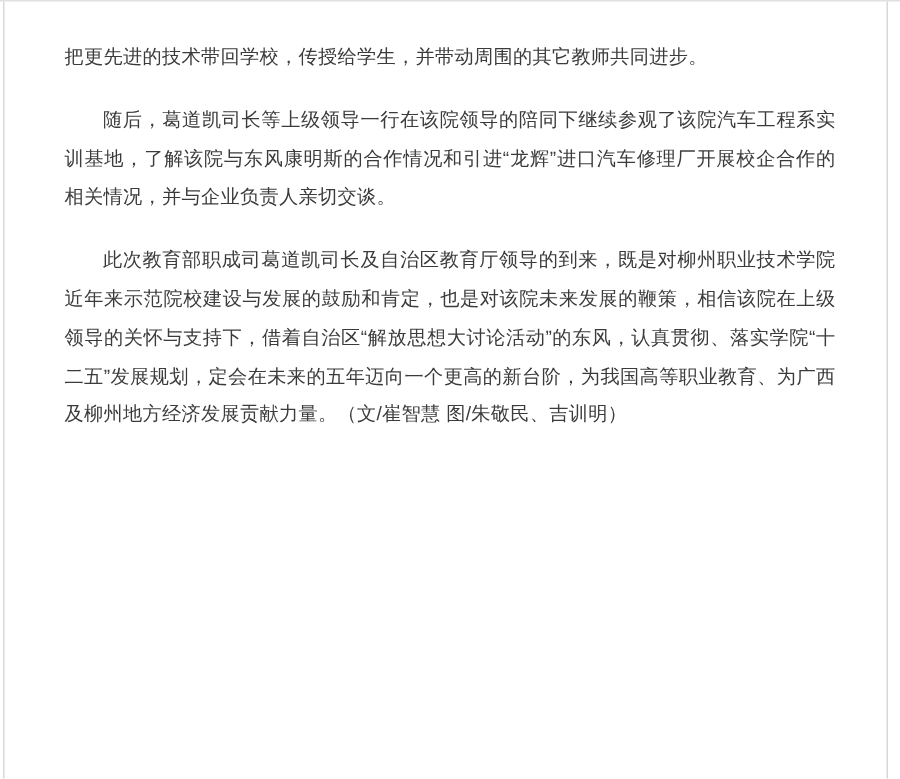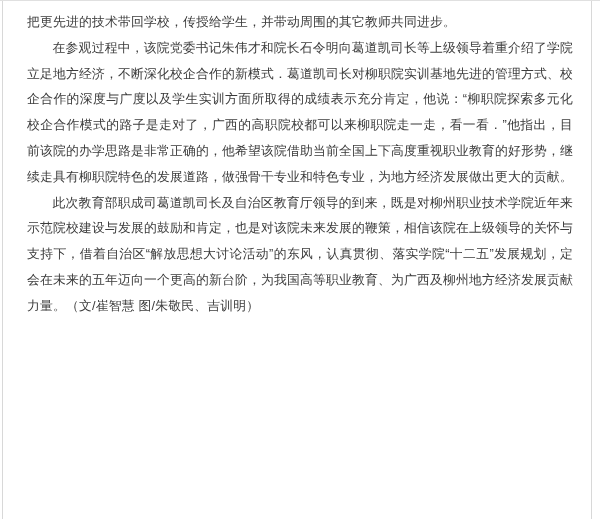--- a/index.html
+++ b/index.html
@@ -38,31 +38,31 @@
     top: 0;
     padding: 8px 18px 0 24px;
     color: #3b3b3b;
     font-size: 12.8px;
     line-height: 25.8px;
     text-align: justify;
     letter-spacing: 0.2px;
     word-break: break-all;
   }
   .article p {
-    margin: 0;
+    margin: 16px;
   }
   .article p.indent {
     text-indent: 2em;
   }
 </style>
 </head>
 <body>
 
 <div class="page">
   <div class="edge-rule left"></div>
   <div class="edge-rule right"></div>
 
   <div class="article">
     <p>把更先进的技术带回学校，传授给学生，并带动周围的其它教师共同进步。</p>
-    <p class="indent">在参观过程中，该院党委书记朱伟才和院长石令明向葛道凯司长等上级领导着重介绍了学院立足地方经济，不断深化校企合作的新模式．葛道凯司长对柳职院实训基地先进的管理方式、校企合作的深度与广度以及学生实训方面所取得的成绩表示充分肯定，他说：“柳职院探索多元化校企合作模式的路子是走对了，广西的高职院校都可以来柳职院走一走，看一看．”他指出，目前该院的办学思路是非常正确的，他希望该院借助当前全国上下高度重视职业教育的好形势，继续走具有柳职院特色的发展道路，做强骨干专业和特色专业，为地方经济发展做出更大的贡献。</p>
+    <p class="indent">随后，葛道凯司长等上级领导一行在该院领导的陪同下继续参观了该院汽车工程系实训基地，了解该院与东风康明斯的合作情况和引进“龙辉”进口汽车修理厂开展校企合作的相关情况，并与企业负责人亲切交谈。</p>
     <p class="indent">此次教育部职成司葛道凯司长及自治区教育厅领导的到来，既是对柳州职业技术学院近年来示范院校建设与发展的鼓励和肯定，也是对该院未来发展的鞭策，相信该院在上级领导的关怀与支持下，借着自治区“解放思想大讨论活动”的东风，认真贯彻、落实学院“十二五”发展规划，定会在未来的五年迈向一个更高的新台阶，为我国高等职业教育、为广西及柳州地方经济发展贡献力量。（文/崔智慧 图/朱敬民、吉训明）</p>
   </div>
 </div>
 
 </body></html>

